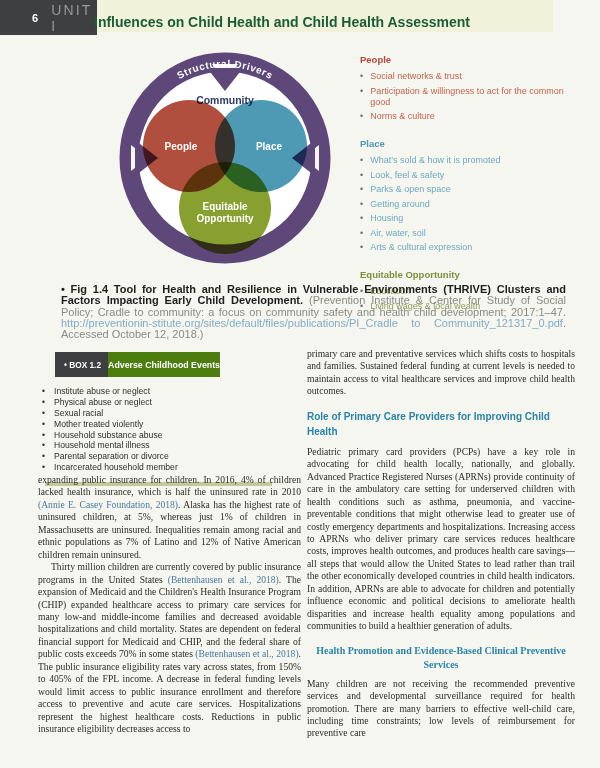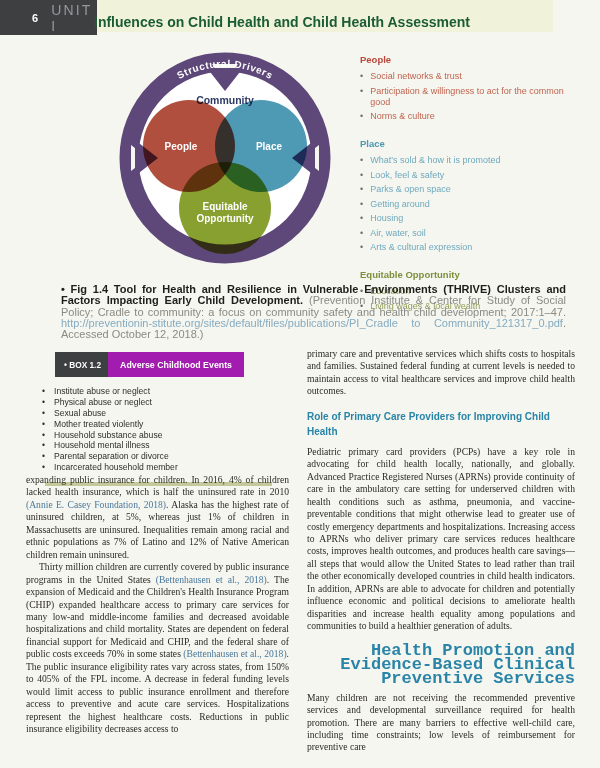--- a/index.html
+++ b/index.html
@@ -30,38 +30,38 @@
   .caption{position:absolute;left:61px;top:284px;width:505px;margin:0;
     font-size:11px;line-height:11.3px;text-align:justify;color:#8b8b85;}
   .cap-bold{color:#1e1e1c;font-weight:bold;}
   .cap-gray{color:#8b8b85;}
   .cap-link{color:#85abc2;}
   
   .box{position:absolute;left:30px;top:352px;width:262px;}
   .box-header{display:flex;height:25px;margin-left:25px;}
   .box-label{background:#3e3f41;color:#fff;font-size:8.3px;font-weight:bold;
     display:flex;align-items:center;padding:0 7px 0 9px;white-space:nowrap;}
-  .box-title{background:#a21caf;color:#fff;font-size:8.8px;font-weight:bold;
-    display:flex;align-items:center;padding:0 12px;width:112px;white-space:nowrap;}
+  .box-title{background:#4d7c0f;color:#fff;font-size:8.8px;font-weight:bold;
+    display:flex;align-items:center;padding:0 0;width:112px;white-space:nowrap;}
   .box-list{margin:9px 0 0 12px;}
   .box-list .li-row{font-size:8.6px;line-height:10.3px;margin-bottom:.6px;gap:9px;color:#2e2e2a;}
   .box-list .bullet{color:#2e2e2a;flex:none;}
   .box-bottom-bar{height:4px;background:#c5c89b;margin:9px 0 0 15px;width:227px;}
   
   .col{position:absolute;font-family:"Liberation Serif",serif;font-size:9.6px;
     line-height:12.45px;color:#2d2b26;text-align:justify;overflow:hidden;}
-  .col-left{left:26px;top:474px;width:263px;height:292px;}
+  .col-left{left:38px;top:474px;width:263px;height:292px;}
   .col-right{left:307px;top:348px;width:268px;height:418px;}
   .col p{margin:0;}
   .col p.indent{text-indent:13px;}
   .cite{color:#49789e;}
   .h-sect{font-family:"Liberation Sans",sans-serif;color:#2a84a8;font-weight:bold;
     font-size:10px;line-height:15px;margin:11px 0 7px;text-align:left;}
-  .h-sub{font-family:Liberation Mono, monospace;color:#2a84a8;font-weight:bold;
-    font-size:17px;line-height:14px;margin:11px 0 6px;text-align:right;}
+  .h-sub{font-family:Liberation Serif, serif;color:#2a84a8;font-weight:bold;
+    font-size:10px;line-height:14px;margin:11px 0 6px;text-align:center;}
 </style>
 </head>
 <body>
 
 <header>
   <div class="head-strip"></div>
   <div class="head-corner">
     <span class="head-pnum">6</span>
     <span class="head-unit">UNIT I</span>
   </div>
@@ -173,21 +173,21 @@
       <div class="li-row">
         <span class="bullet">•</span>
         <span class="li-text">Institute abuse or neglect</span>
       </div>
       <div class="li-row">
         <span class="bullet">•</span>
         <span class="li-text">Physical abuse or neglect</span>
       </div>
       <div class="li-row">
         <span class="bullet">•</span>
-        <span class="li-text">Sexual abuse</span>
+        <span class="li-text">Sexual racial</span>
       </div>
       <div class="li-row">
         <span class="bullet">•</span>
         <span class="li-text">Mother treated violently</span>
       </div>
       <div class="li-row">
         <span class="bullet">•</span>
         <span class="li-text">Household substance abuse</span>
       </div>
       <div class="li-row">

